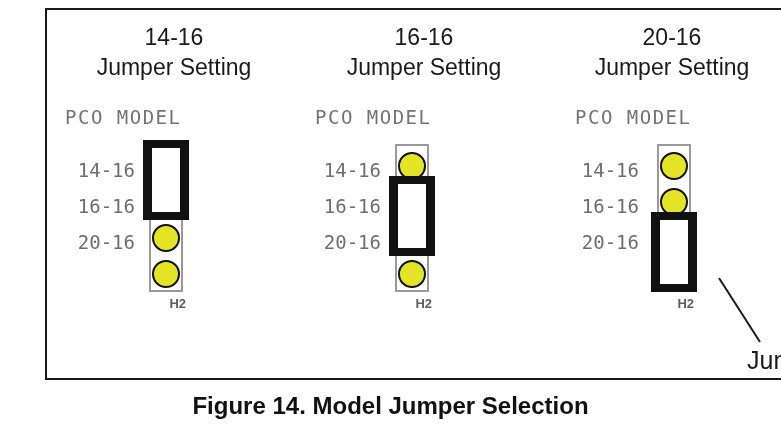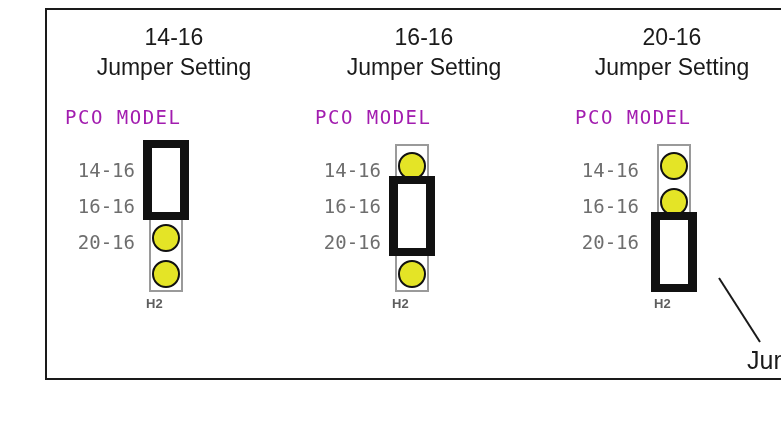--- a/index.html
+++ b/index.html
@@ -67,21 +67,21 @@
     left: 0;
     width: 100%;
     height: 230px;
   }
 
   .pco-model {
     position: absolute;
     top: 0;
     font-family: "DejaVu Sans Mono", monospace;
     font-size: 19px;
-    color: #a21caf;
+    color: #737373;
     letter-spacing: 1.5px;
     white-space: nowrap;
   }
 
   
   .header-body {
     position: absolute;
     width: 34px;
     height: 148px;
     border: 2px solid #9a9a9a;
@@ -137,21 +137,21 @@
     height: 36px;
     line-height: 36px;
   }
 
   .h2-label {
     position: absolute;
     font-family: "Liberation Sans", sans-serif;
     font-weight: bold;
     font-size: 13px;
     color: #5e5e5e;
-    text-align: left;
+    text-align: right;
     width: 40px;
   }
 
   
   .callout-line {
     position: absolute;
     left: 0;
     top: 0;
     width: 781px;
     height: 436px;
@@ -270,14 +270,15 @@
     </div>
 
     <svg class="callout-line" viewBox="0 0 781 436">
       <line x1="672" y1="268" x2="713" y2="332" stroke="#1a1a1a" stroke-width="2"></line>
     </svg>
 
     <div class="callout-label">Jumper</div>
 
   </div>
 
+  <div class="caption">Figure 14. Model Jumper Selection</div>
 
 </div>
 
 </body></html>

